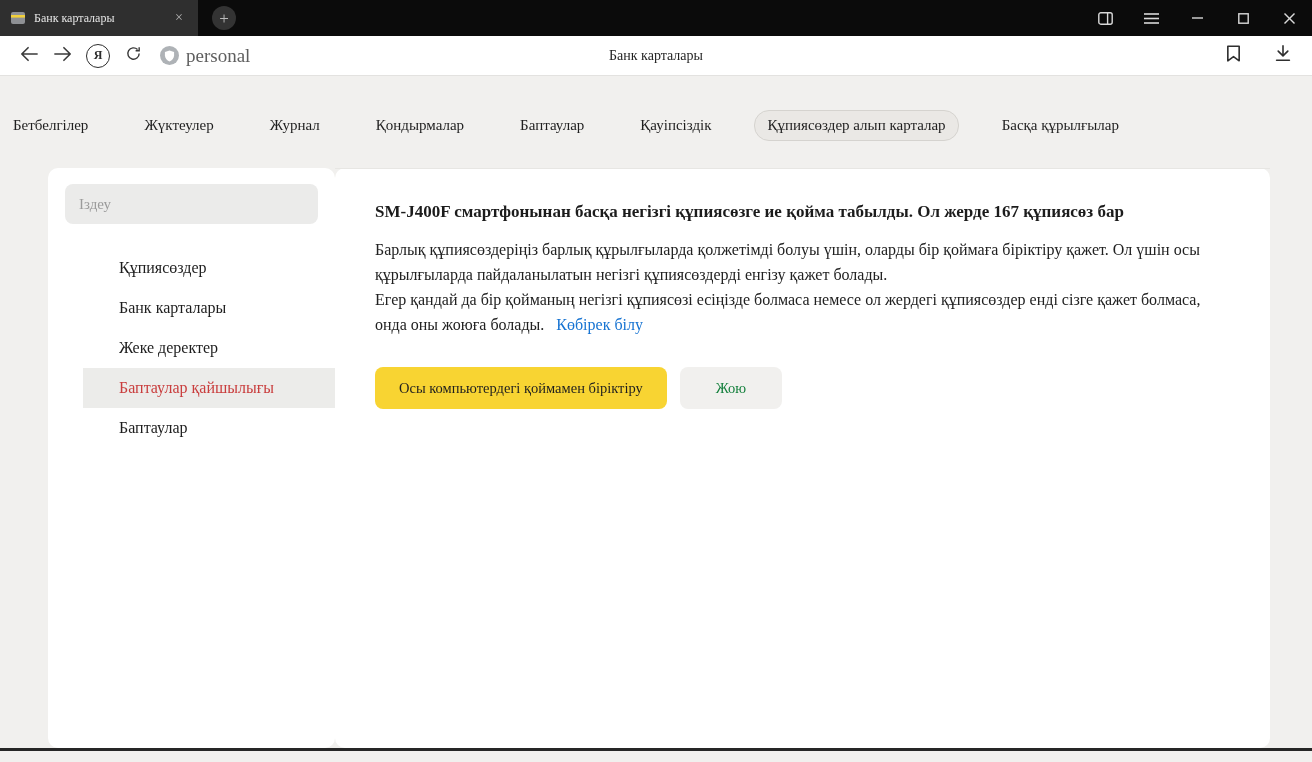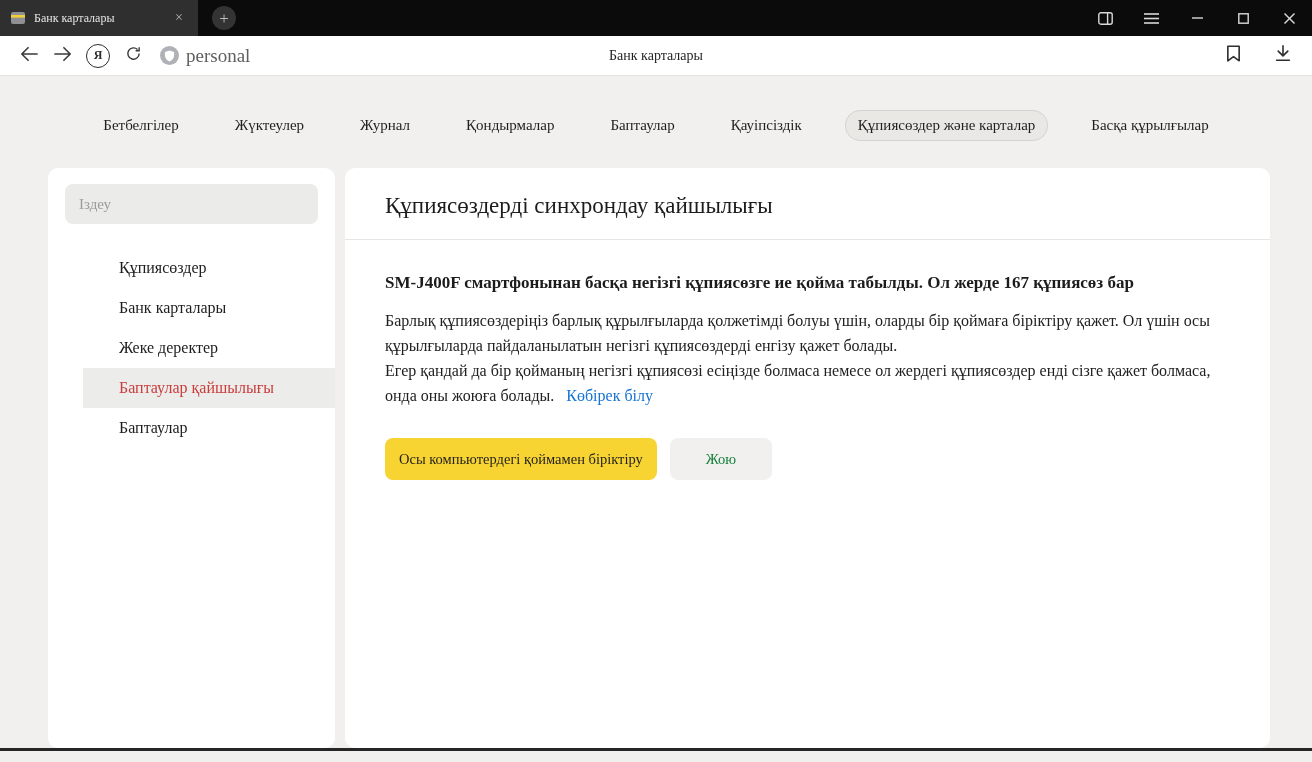--- a/index.html
+++ b/index.html
@@ -61,27 +61,27 @@
   .page-title {
     position: absolute; left: 0; right: 0; text-align: center;
     font-size: 14px; color: #1f1f1f; pointer-events: none;
   }
   .toolbar-right { margin-left: auto; display: inline-flex; align-items: center; gap: 16px; position: relative; z-index: 1; }
 
   
   .content { flex: 1; display: flex; flex-direction: column; }
 
   .nav-tabs {
-    margin-top: 34px; display: flex; justify-content: center; align-items: center; gap: 30px;
+    margin-top: 34px; display: flex; justify-content: flex-start; align-items: center; gap: 30px;
     font-size: 15px; color: #1f1f1f; height: 30px; flex: 0 0 auto;
   }
   .nav-tab { padding: 6px 12px; border-radius: 15px; border: 1px solid transparent; cursor: pointer; white-space: nowrap; }
   .nav-tab.active { background: #eae8e5; border-color: #d5d3cf; }
 
-  .cards { display: flex; gap: 10px; padding: 28px 42px 0 48px; align-items: flex-start; }
+  .cards { display: flex; padding: 28px 42px 0 48px; align-items: flex-start; }
   .card { background: #ffffff; border-radius: 10px; height: 580px; }
 
   
   .sidebar { width: 287px; flex: 0 0 287px; padding-top: 16px; }
   .search-input {
     display: block; width: calc(100% - 34px); margin: 0 17px; height: 40px;
     background: #ebebea; border: none; border-radius: 8px; padding: 0 14px;
     font-family: inherit; font-size: 15px; color: #222; outline: none;
   }
   .search-input::placeholder { color: #9b9b9b; }
@@ -97,21 +97,21 @@
   .main-header { padding: 25px 40px 20px; }
   .main-title { font-size: 23px; font-weight: 400; color: #1c1c1c; }
   .divider { height: 1px; background: #e7e6e3; width: 100%; }
   .main-body { padding: 29px 40px 0; }
   .conflict-heading { font-size: 17px; font-weight: 700; line-height: 27px; color: #1c1c1c; margin-bottom: 12px; }
   .main-body p { font-size: 16px; line-height: 25px; color: #212121; }
   .learn-more { color: var(--link_blue, #1673d2); text-decoration: none; margin-left: 12px; cursor: pointer; }
   .btn-row { display: flex; gap: 13px; margin-top: 30px; }
   .btn {
     height: 42px; border: none; border-radius: 8px; font-family: inherit;
-    font-size: 14.5px; color: #1f1f1f; cursor: pointer; padding: 0 14px;
+    font-size: 14.5px; color: #1f1f1f; cursor: pointer; padding: 0 24px;
   }
   .btn-primary { background: var(--accent_yellow, #f8d432); }
   .btn-secondary { background: #f1f0ee; color: #15803d; padding: 0 36px; }
 
   .bottom-edge { flex: 0 0 3px; background: #262626; }
 </style>
 </head>
 <body>
 
 <div class="window">
@@ -227,41 +227,38 @@
 
   <div class="content">
 
     <nav class="nav-tabs">
       <span class="nav-tab">Бетбелгілер</span>
       <span class="nav-tab">Жүктеулер</span>
       <span class="nav-tab">Журнал</span>
       <span class="nav-tab">Қондырмалар</span>
       <span class="nav-tab">Баптаулар</span>
       <span class="nav-tab">Қауіпсіздік</span>
-      <span class="nav-tab active">Құпиясөздер және карталар</span>
+      <span class="nav-tab active">Құпиясөздер алып карталар</span>
       <span class="nav-tab">Басқа құрылғылар</span>
     </nav>
 
     <div class="cards">
 
       <aside class="card sidebar">
         <input class="search-input" type="text" value="" placeholder="Іздеу" style="">
         <ul class="side-list">
           <li class="side-item">Құпиясөздер</li>
           <li class="side-item">Банк карталары</li>
           <li class="side-item">Жеке деректер</li>
           <li class="side-item active">Баптаулар қайшылығы</li>
           <li class="side-item">Баптаулар</li>
         </ul>
       </aside>
 
       <section class="card main">
-        <div class="main-header">
-          <h1 class="main-title">Құпиясөздерді синхрондау қайшылығы</h1>
-        </div>
         <div class="divider"></div>
         <div class="main-body">
           <h2 class="conflict-heading">SM-J400F смартфонынан басқа негізгі құпиясөзге ие қойма табылды. Ол жерде 167 құпиясөз бар</h2>
           <p>Барлық құпиясөздеріңіз барлық құрылғыларда қолжетімді болуы үшін, оларды бір қоймаға біріктіру қажет. Ол үшін осы құрылғыларда пайдаланылатын негізгі құпиясөздерді енгізу қажет болады.</p>
           <p><span>Егер қандай да бір қойманың негізгі құпиясөзі есіңізде болмаса немесе ол жердегі құпиясөздер енді сізге қажет болмаса, онда оны жоюға болады.</span><a class="learn-more" href="#">Көбірек білу</a></p>
           <div class="btn-row">
             <button class="btn btn-primary">Осы компьютердегі қоймамен біріктіру</button>
             <button class="btn btn-secondary">Жою</button>
           </div>
         </div>

